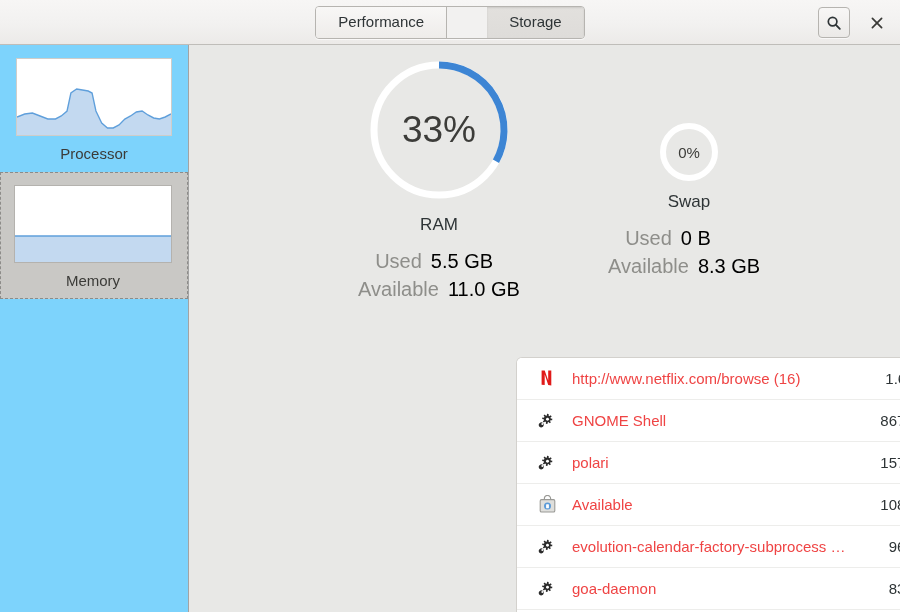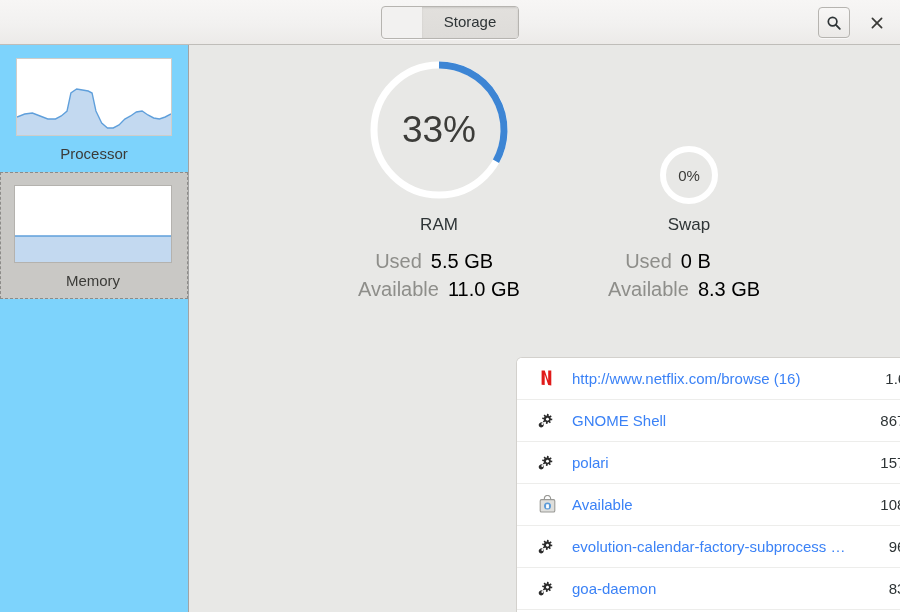--- a/index.html
+++ b/index.html
@@ -142,21 +142,21 @@
   .main {
     flex: 1;
     position: relative;
     background: #e8e8e6;
     overflow: hidden;
   }
 
   .gauges {
     display: flex;
     justify-content: center;
-    align-items: flex-end;
+    align-items: center;
     padding-top: 9px;
     gap: 0px;
     padding-left: 39px;
   }
   .gauge-block {
     display: flex;
     flex-direction: column;
     align-items: center;
   }
   .gauge-block.ram { width: 250px; }
@@ -229,21 +229,21 @@
     height: 22px;
     display: flex;
     align-items: center;
     justify-content: center;
     margin-right: 14px;
   }
   .proc-icon svg { display: block; }
   .proc-name {
     flex: 1;
     font-size: 15px;
-    color: #3b82f6;
+    color: #ef4444;
     white-space: nowrap;
     overflow: hidden;
     text-overflow: ellipsis;
     font-family: "Liberation Sans", sans-serif;
   }
   .proc-mem {
     font-size: 15px;
     color: #2e3436;
     margin-left: 10px;
     white-space: nowrap;
@@ -251,20 +251,21 @@
   }
 </style>
 </head>
 <body>
 
 <div id="app">
 
   <div class="headerbar">
 
     <div class="tab-switcher">
+      <button class="tab-btn first">Performance</button>
       <button class="tab-btn active">Storage</button>
     </div>
 
     <div class="hb-right">
       <div class="icon-btn">
         <span>
           <svg width="16" height="16" viewBox="0 0 16 16">
             <circle cx="6.6" cy="6.6" r="4.3" fill="none" stroke="#2e3436" stroke-width="1.7"></circle>
             <line x1="9.9" y1="9.9" x2="13.8" y2="13.8" stroke="#2e3436" stroke-width="1.9" stroke-linecap="round"></line>
           </svg>

